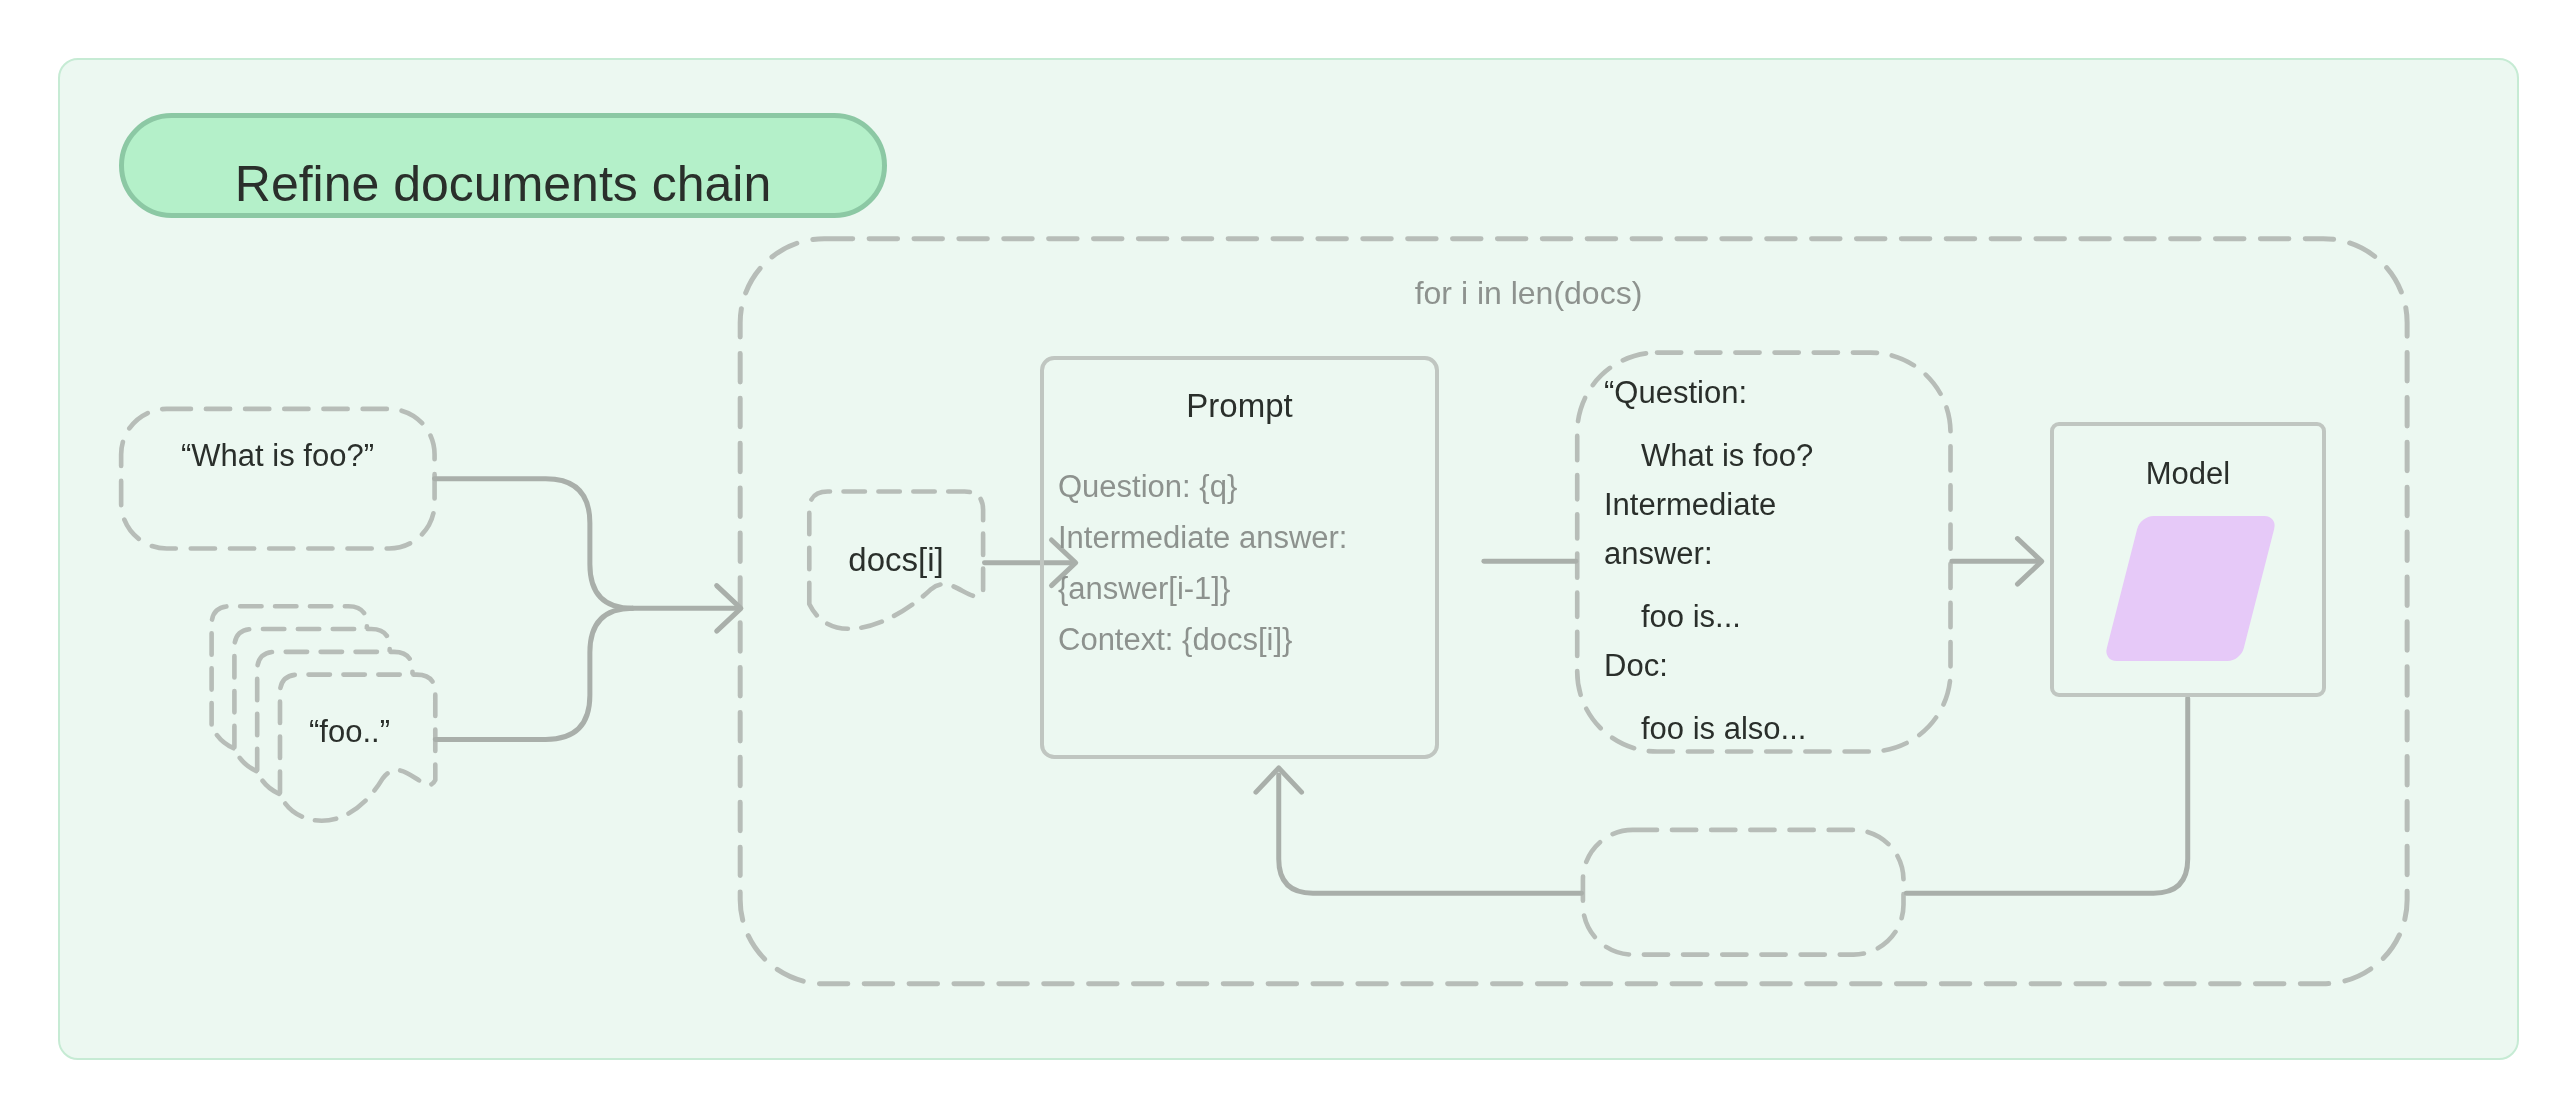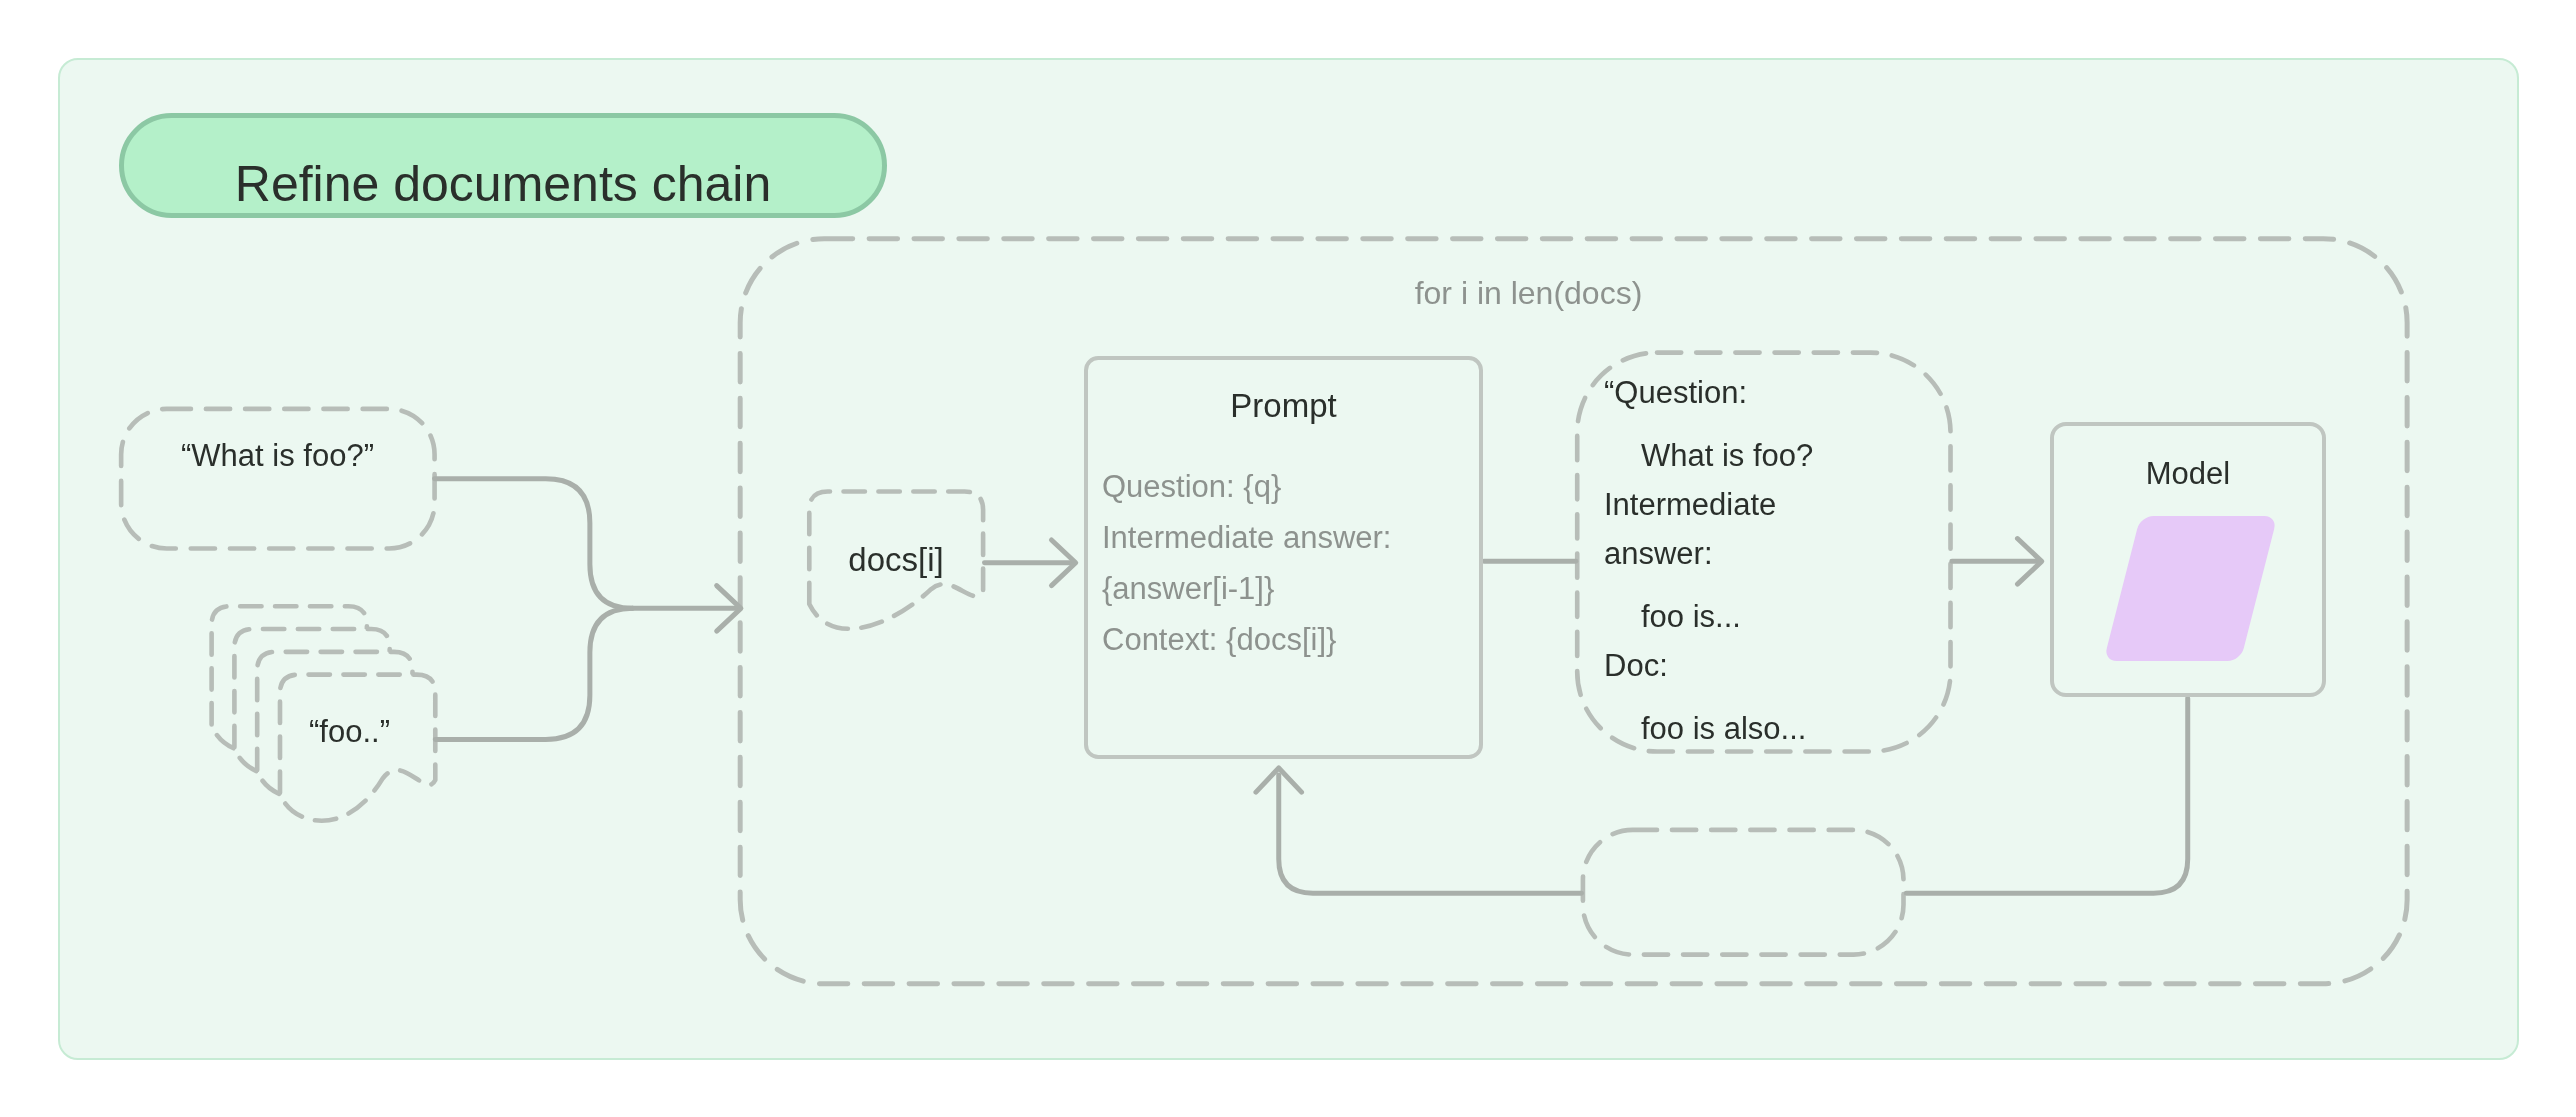--- a/index.html
+++ b/index.html
@@ -37,31 +37,31 @@
   .loop-label{position:absolute;left:1208px;top:275px;width:641px;text-align:center;
          font-size:32px;color:var(--text-gray);}
 
   .node-label{position:absolute;display:flex;align-items:center;justify-content:center;
          color:var(--text-dark);font-size:31px;}
   .lbl-question{left:121px;top:386px;width:313px;height:140px;}
   .lbl-foo{left:272px;top:675px;width:155px;height:114px;}
   .lbl-docsi{left:809px;top:492px;width:174px;height:135px;font-size:33px;}
   .lbl-foois{left:1583px;top:830px;width:321px;height:125px;}
 
-  .prompt-box{position:absolute;left:1084px;top:356px;width:399px;height:403px;box-sizing:border-box;
+  .prompt-box{position:absolute;left:1040px;top:356px;width:399px;height:403px;box-sizing:border-box;
          border:4.3px solid var(--box-border);border-radius:14.2px;}
   .prompt-title{margin-top:27px;text-align:center;font-size:33px;color:var(--text-dark);}
   .prompt-body{margin:36px 0 0 14px;font-size:31px;color:var(--text-gray);line-height:51px;}
 
   .result-text{position:absolute;left:1604px;top:368px;width:342px;
          font-size:31px;line-height:49px;color:var(--text-dark);}
   .result-text .indent{padding-left:37px;margin-top:14px;}
 
   .model-box{position:absolute;left:2050px;top:422px;width:276px;height:275px;box-sizing:border-box;
-         border:4.3px solid var(--box-border);border-radius:16px;}
+         border:4.3px solid var(--box-border);border-radius:9px;}
   .model-title{margin-top:30px;text-align:center;font-size:31px;color:var(--text-dark);}
   .model-shape{position:absolute;left:68px;top:90px;width:137px;height:145px;
          background:var(--model-shape);border-radius:13px;transform:skewX(-14.3deg);}
 </style>
 </head>
 <body>
 
 <div class="canvas">
 
   <div class="card"></div>

